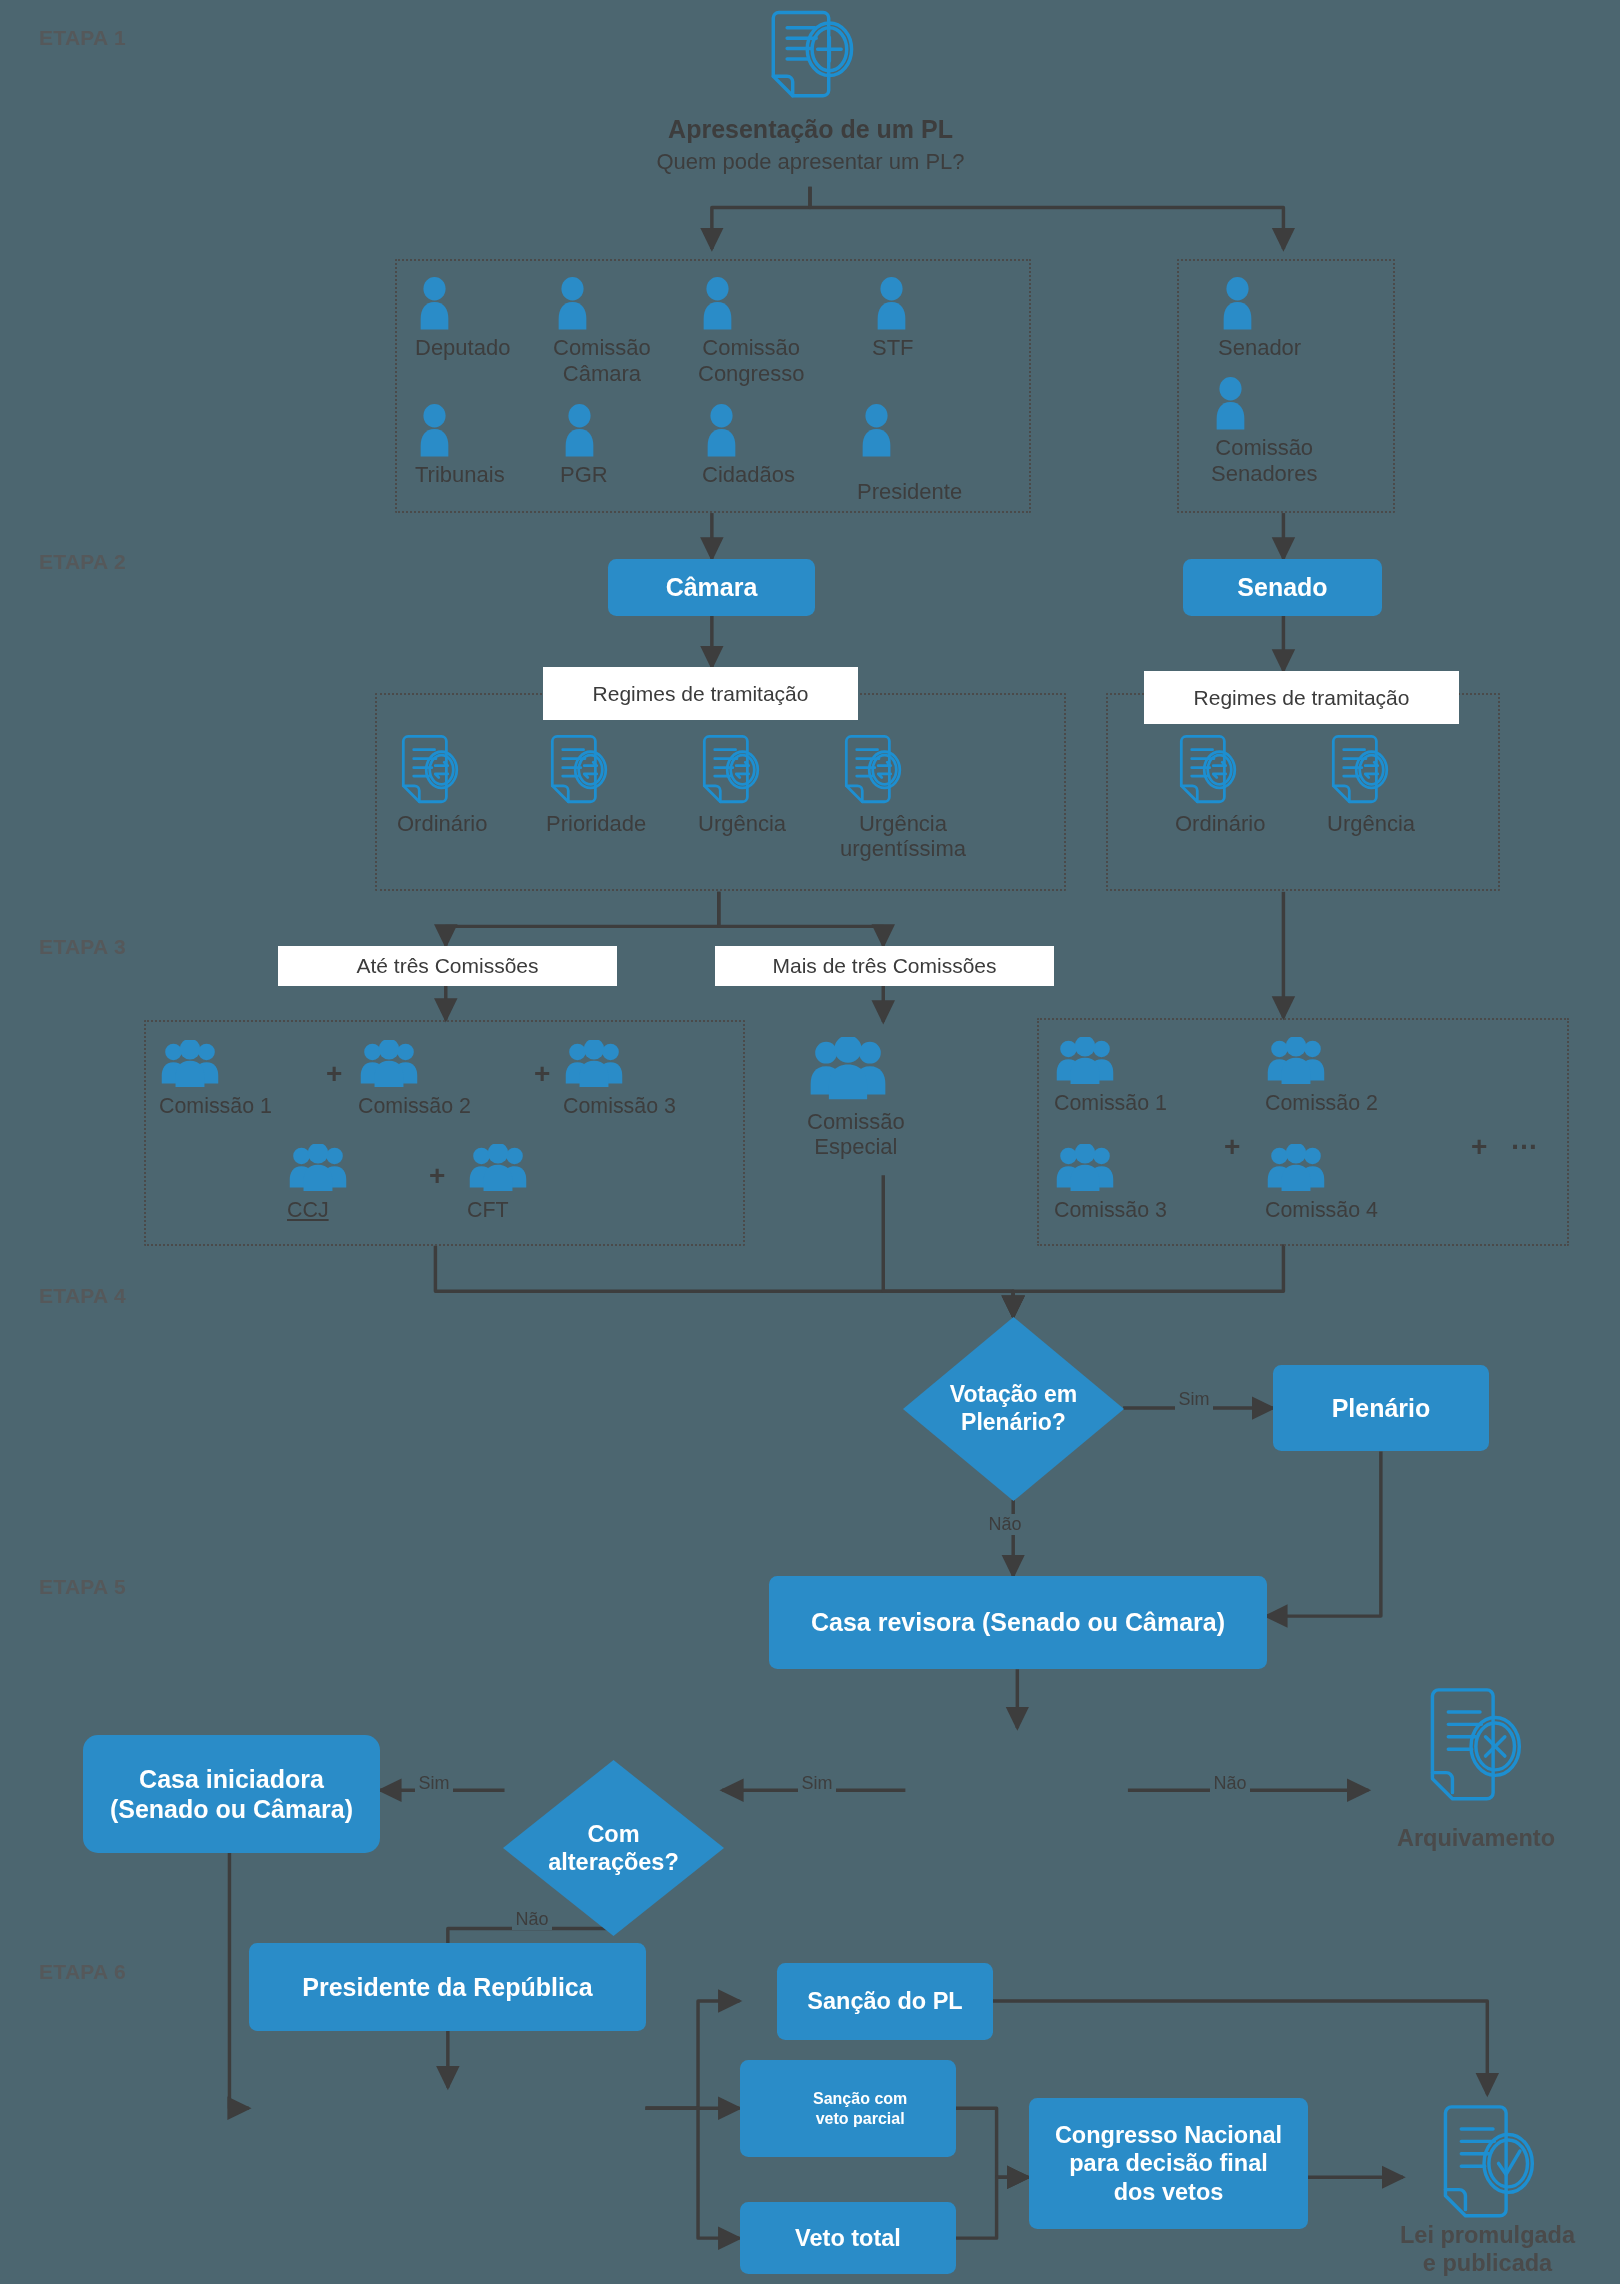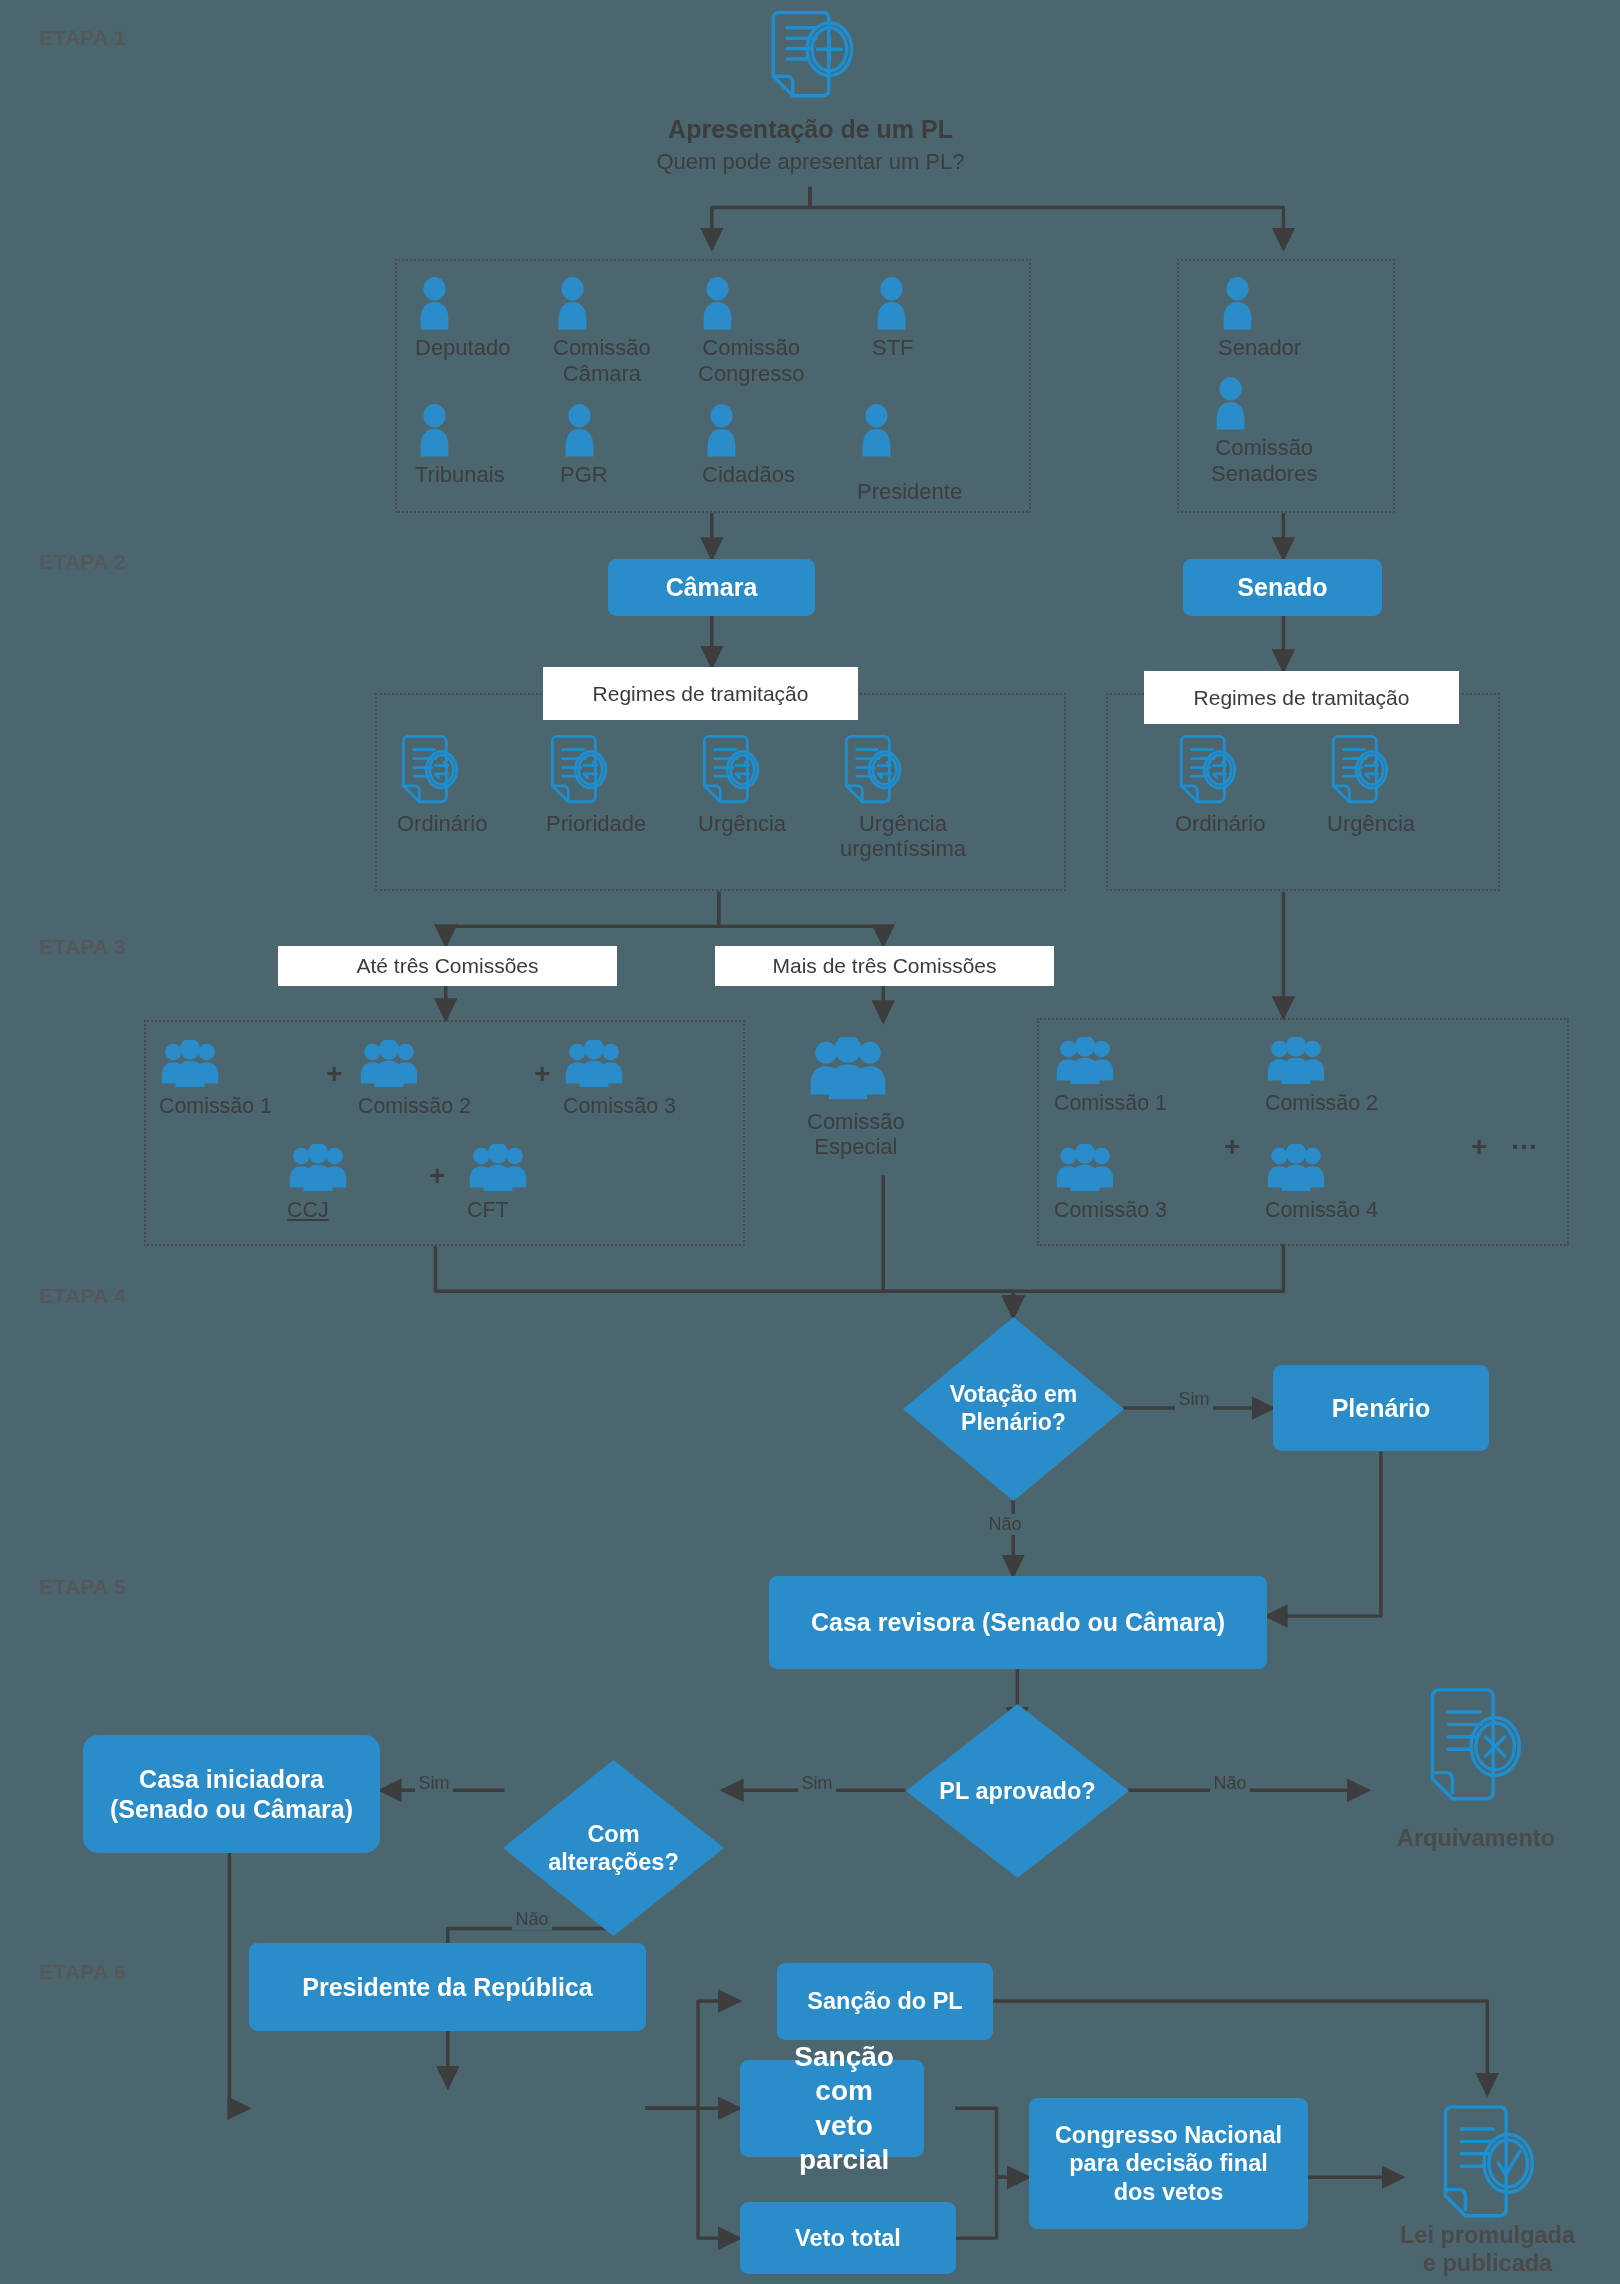--- a/index.html
+++ b/index.html
@@ -494,24 +494,20 @@
     <div class="shape"></div>
     <div class="txt" style="font-size:23px; white-space:pre-line;">Votação em
 Plenário?</div>
   </div>
   <div class="elabel" style="left:1175px; top:1389px;">Sim</div>
   <div class="elabel" style="left:985px; top:1514px;">Não</div>
   <div class="abs box" style="left:1273px; top:1365px; width:216px; height:86px; font-size:25px;">Plenário</div>
 
   <div class="abs box" style="left:769px; top:1576px; width:498px; height:93px; font-size:25px;">Casa revisora (Senado ou Câmara)</div>
 
-  <div class="diamond" style="left:906px; top:1704px; width:223px; height:174px;">
-    <div class="shape"></div>
-    <div class="txt" style="font-size:23.5px;">PL aprovado?</div>
-  </div>
   <div class="elabel" style="left:1210px; top:1773px;">Não</div>
   <div class="elabel" style="left:798px; top:1773px;">Sim</div>
 
   <div class="diamond" style="left:503px; top:1760px; width:221px; height:176px;">
     <div class="shape"></div>
     <div class="txt" style="font-size:23.5px; white-space:pre-line;">Com
 alterações?</div>
   </div>
   <div class="elabel" style="left:415px; top:1773px;">Sim</div>
   <div class="elabel" style="left:512px; top:1909px;">Não</div>
@@ -529,21 +525,21 @@
           <ellipse cx="110" cy="92" rx="28" ry="34"></ellipse>
         <path d="M96 78 l28 28 M124 78 l-28 28"></path>
       </g>
     </svg>
   </div>
   <div class="outcome-cap" style="left:1376px; top:1825px; width:200px; font-size:23.5px;">Arquivamento</div>
 
   <div class="abs box" style="left:249px; top:1943px; width:397px; height:88px; font-size:25px;">Presidente da República</div>
 
   <div class="abs box" style="left:740px; top:1963px; width:216px; height:77px; font-size:23.5px;margin-left:37px;">Sanção do PL</div>
-  <div class="abs box" style="left:740px; top:2060px; width:184px; height:97px; font-size:28px; white-space:pre-line;padding-left:34px;">Sanção com
+  <div class="abs box" style="left:740px; top:2060px; width:216px; height:97px; font-size:16px; white-space:pre-line;padding-left:34px;">Sanção com
 veto parcial</div>
   <div class="abs box" style="left:740px; top:2202px; width:216px; height:72px; font-size:23.5px;">Veto total</div>
 
   <div class="abs box" style="left:1029px; top:2098px; width:279px; height:131px; font-size:23.5px; white-space:pre-line;">Congresso Nacional
 para decisão final
 dos vetos</div>
 
   <div class="abs" style="left:1432px; top:2100px; width:111px; height:131px;">
     <svg class="icon" width="111" height="131" viewBox="0 0 160 190">
       <g fill="none" stroke="#1d8fd1" stroke-width="5" stroke-linecap="round" stroke-linejoin="round">

